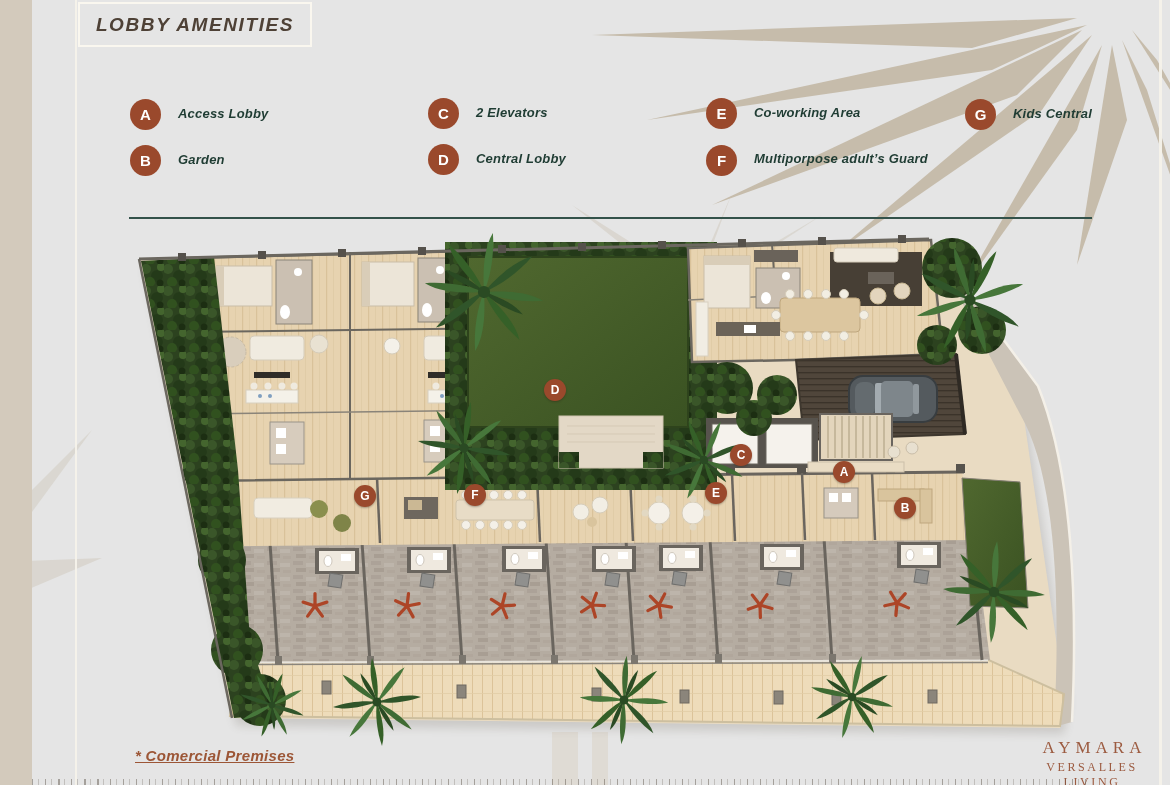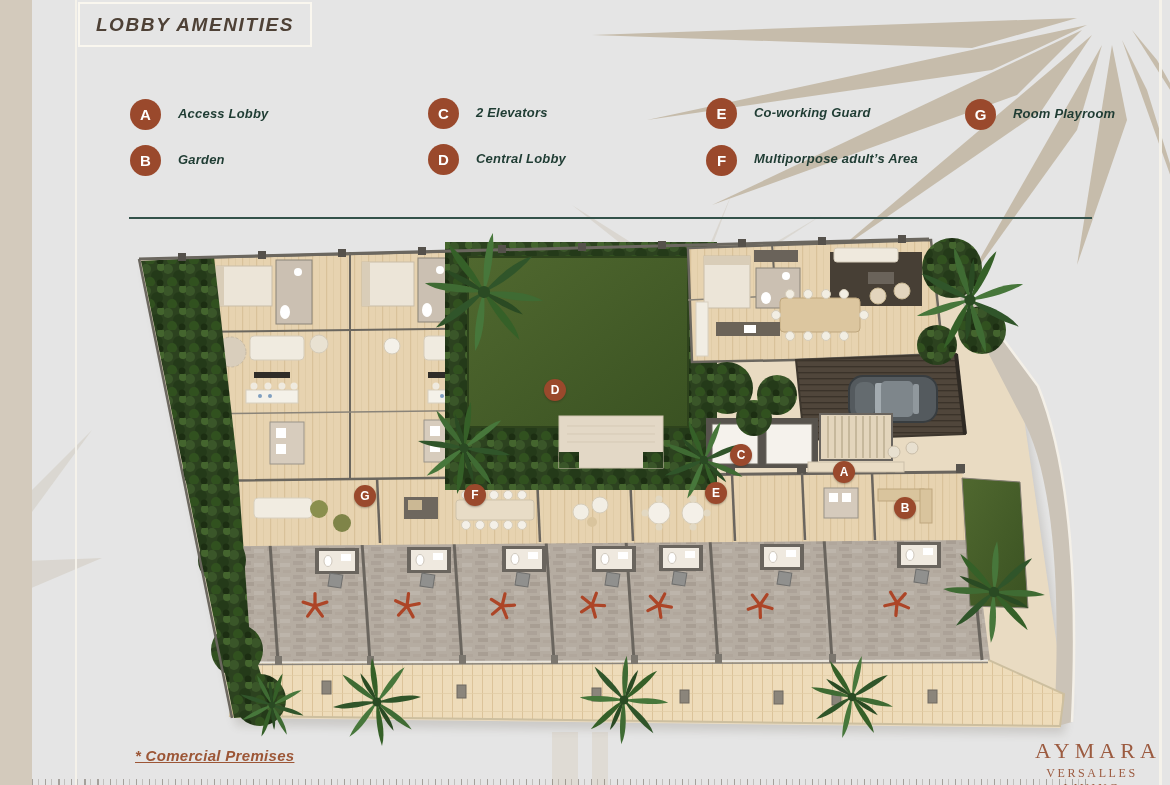--- a/index.html
+++ b/index.html
@@ -39,21 +39,21 @@
                 background:#9a492c; color:#fff; font-size:12px; font-weight:bold;
                 display:flex; align-items:center; justify-content:center;
                 box-shadow:0 1px 2px rgba(40,30,20,.35); }
   .star-mark { position:absolute; transform:translate(-50%,-50%); }
 
   .footnote { position:absolute; left:103px; top:747px; font-size:15px; font-weight:bold; font-style:italic;
               color:#9c5636; letter-spacing:.3px;text-decoration:underline; }
 
   .brand { position:absolute; left:998px; top:738px; width:124px; text-align:center;
            color:#9c5b40; font-family:"Liberation Serif", serif; }
-  .brand-name { font-size:22px; letter-spacing:5px; margin-left:5px; }
+  .brand-name { font-size:17px; letter-spacing:5px; margin-left:5px; }
   .brand-tagline { font-size:12px; letter-spacing:2.6px; margin-top:2px; }
 
   .cutoff-strip { position:absolute; left:0; top:779px; width:1055px; height:6px; opacity:.8;
     background:repeating-linear-gradient(90deg, rgba(82,72,60,.55) 0 1.5px, transparent 1.5px 6px,
                rgba(82,72,60,.30) 6px 7.5px, transparent 7.5px 13px); }
 </style>
 </head>
 <body>
 
 <div id="page">
@@ -508,29 +508,29 @@
   <div class="legend-item" id="legend-item-c">
     <span class="badge">C</span>
     <span class="legend-label">2 Elevators</span>
   </div>
   <div class="legend-item" id="legend-item-d">
     <span class="badge">D</span>
     <span class="legend-label">Central Lobby</span>
   </div>
   <div class="legend-item" id="legend-item-e">
     <span class="badge">E</span>
-    <span class="legend-label">Co-working Guard</span>
+    <span class="legend-label">Co-working Area</span>
   </div>
   <div class="legend-item wrap" id="legend-item-f">
     <span class="badge">F</span>
-    <span class="legend-label">Multiporpose adult’s Area</span>
+    <span class="legend-label">Multiporpose adult’s Guard</span>
   </div>
   <div class="legend-item" id="legend-item-g">
     <span class="badge">G</span>
-    <span class="legend-label">Room Playroom</span>
+    <span class="legend-label">Kids Central</span>
   </div>
 
   <div class="divider"></div>
 
   <div id="plan-stars">
       <div class="star-mark" style="left: 283px; top: 608px;"><svg viewBox="-12 -12 24 24" width="30" height="30">
           <path d="M0,0 L0.0,-10.0 M0,0 L9.5,-3.1 M0,0 L5.9,8.1 M0,0 L-5.9,8.1 M0,0 L-9.5,-3.1 " stroke="#ad4527" stroke-width="2.6" stroke-linecap="round" fill="none"></path>
         </svg></div>
       <div class="star-mark" style="left: 375px; top: 608px;"><svg viewBox="-12 -12 24 24" width="30" height="30">
           <path d="M0,0 L1.2,-9.9 M0,0 L9.8,-1.9 M0,0 L4.9,8.7 M0,0 L-6.8,7.3 M0,0 L-9.1,-4.2 " stroke="#ad4527" stroke-width="2.6" stroke-linecap="round" fill="none"></path>

